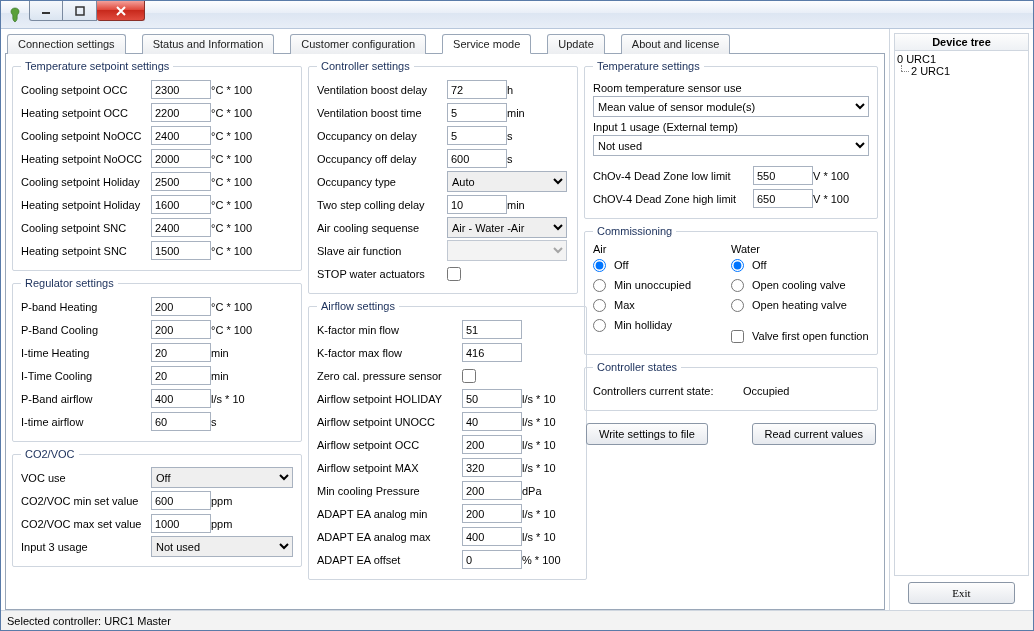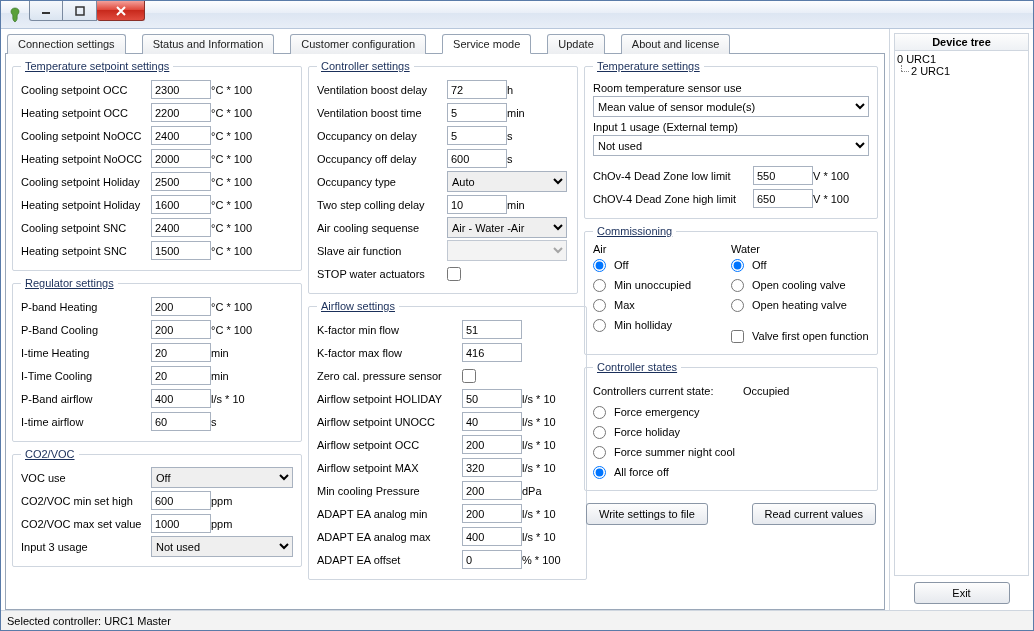--- a/index.html
+++ b/index.html
@@ -73,21 +73,21 @@
   padding:6px 6px 6px 6px;
   display:flex; gap:6px;
   overflow:hidden;
 }
 fieldset {
   border:1px solid #cfd6df;
   border-radius:2px;
   padding:6px 8px 8px 8px;
   margin:0 0 6px 0;
 }
-legend { padding:0 4px; color:#1a2f5a;text-decoration:underline;}
+legend { padding:0 4px; color:#1a2f5a;}
 .col { display:flex; flex-direction:column; }
 .col1 { width:290px;}
 .col2 { width:270px;}
 .col3 { flex:1;}
 .row { display:flex; align-items:center; height:23px; gap:0;}
 .lbl { width:130px; white-space:nowrap;}
 .lbl-wide { width:145px; white-space:nowrap;}
 .inp {
   width:60px; height:19px;
   border:1px solid #a8b2c0; padding:1px 3px;
@@ -133,21 +133,21 @@
 .tree .child { padding-left:14px; position:relative;}
 .tree .child::before{
   content:""; position:absolute; left:4px; top:0; bottom:50%;
   border-left:1px dotted #888;
 }
 .tree .child::after{
   content:""; position:absolute; left:4px; top:50%; width:8px;
   border-top:1px dotted #888;
 }
 .exit-wrap{ padding:6px 0 2px 0; text-align:center;}
-.exit-wrap .btn{ width:96px;}
+.exit-wrap .btn{ width:107px;font-family:Liberation Serif, serif;}
 .statusbar {
   height:20px; display:flex; align-items:center;
   padding:0 6px; border-top:1px solid #cfd6df;
   background:#f3f3f3; font-size:11px;
 }
 input[type=radio],input[type=checkbox]{margin:0 4px 0 0;}
 .sub-lbl{ margin:4px 0 2px 0;}
 select:disabled{ background:#eee;}
 </style>
 </head>
@@ -276,21 +276,21 @@
                 </div>
             </fieldset>
 
             <fieldset>
               <legend>CO2/VOC</legend>
               <div class="row">
                 <span class="lbl">VOC use</span>
                 <select class="sel-mid" style="flex:1"><option>Off</option></select>
               </div>
               <div class="row">
-                <span class="lbl">CO2/VOC min set high</span>
+                <span class="lbl">CO2/VOC min set value</span>
                 <input class="inp" value="600" style="">
                 <span class="unit">ppm</span>
               </div>
               <div class="row">
                 <span class="lbl">CO2/VOC max set value</span>
                 <input class="inp" value="1000" style="">
                 <span class="unit">ppm</span>
               </div>
               <div class="row">
                 <span class="lbl">Input 3 usage</span>
@@ -477,38 +477,20 @@
                 </div>
               </div>
             </fieldset>
 
             <fieldset>
               <legend>Controller states</legend>
               <div class="row">
                 <span style="width:150px">Controllers current state:</span>
                 <span>Occupied</span>
               </div>
-              <div class="radio-col" id="states-opts">
-                  <div class="radio-row">
-                    <input type="radio" name="states" style="">
-                    <span>Force emergency</span>
-                  </div>
-                  <div class="radio-row">
-                    <input type="radio" name="states" style="">
-                    <span>Force holiday</span>
-                  </div>
-                  <div class="radio-row">
-                    <input type="radio" name="states" style="">
-                    <span>Force summer night cool</span>
-                  </div>
-                  <div class="radio-row">
-                    <input type="radio" name="states" checked="" style="">
-                    <span>All force off</span>
-                  </div>
-                </div>
             </fieldset>
 
             <div class="bottom-btns">
               <button class="btn">Write settings to file</button>
               <button class="btn">Read current values</button>
             </div>
           </div>
 
         </div>
       </div>

